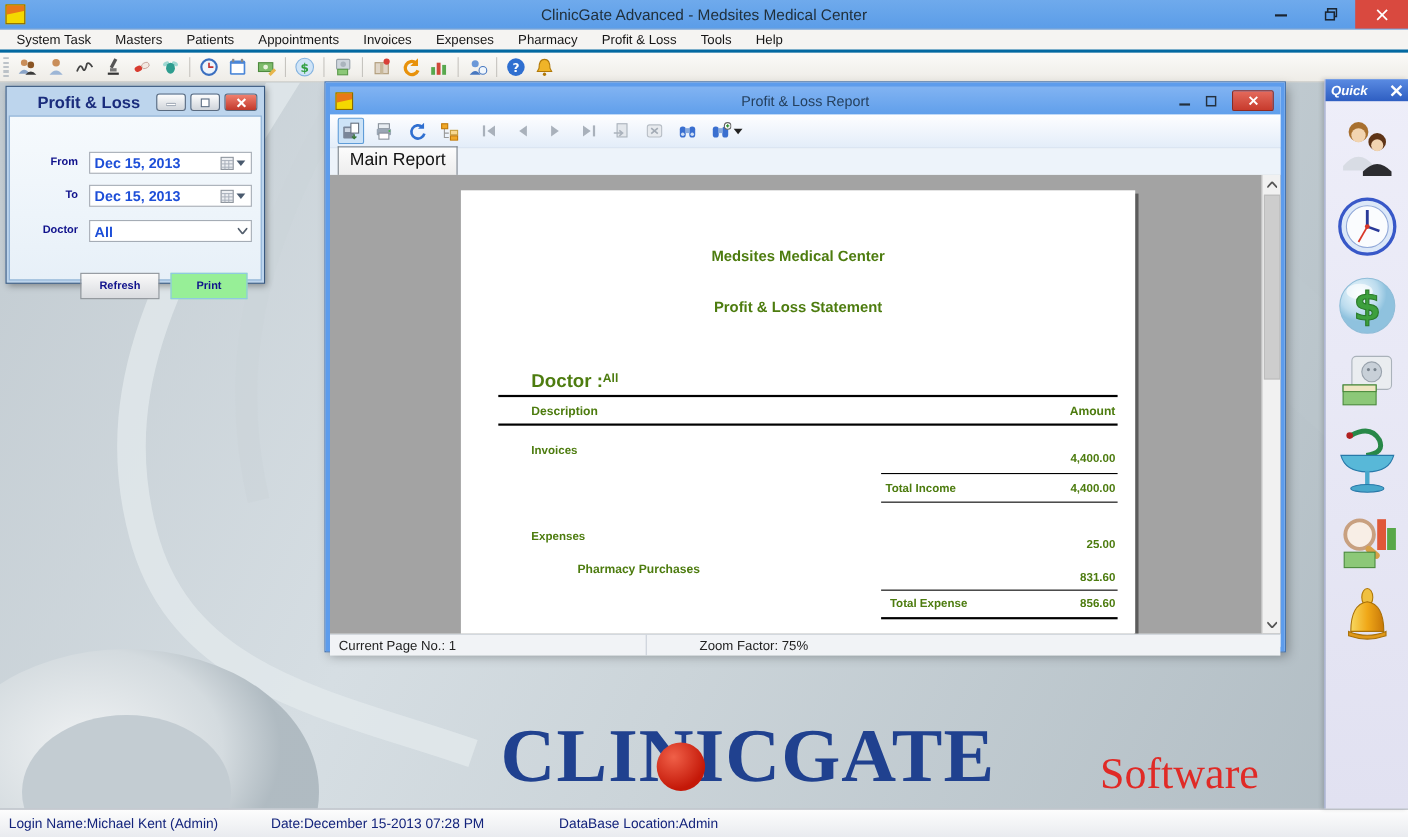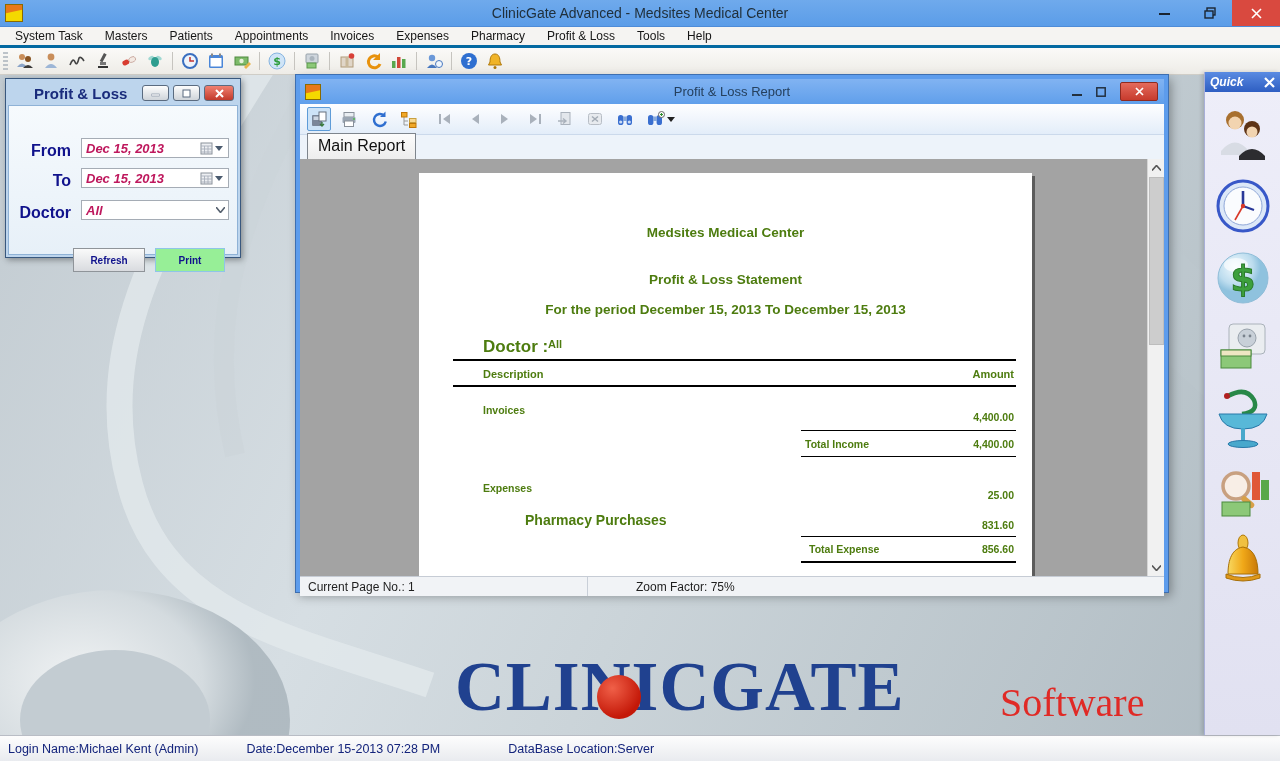--- a/index.html
+++ b/index.html
@@ -36,23 +36,23 @@
   .brand-sub { position:absolute; left:545px; top:44px; font-family:"Liberation Serif", serif; font-size:40px; color:#E02A26; }
 
   
   .dialog { position:absolute; left:5px; top:78px; width:236px; height:180px; z-index:6; background:linear-gradient(#C8DCF2,#B4CEE e8); background:#BDD5ED; border:1px solid #39587E; box-shadow:2px 2px 6px rgba(0,0,0,.35); padding:2px; }
   .dlg-titlerow { height:24px; display:flex; align-items:center; }
   .dlg-title { margin-left:26px; font-size:15px; font-weight:bold; color:#1A2C7C; }
   .dlg-controls { margin-left:auto; display:flex; gap:4px; margin-right:4px; }
   .dlg-btn { width:27px; height:16px; border:1px solid #5A6B80; border-radius:3px; background:linear-gradient(#FDFDFD,#CFD4DA); display:flex; align-items:center; justify-content:center; }
   .dlg-btn.close { width:30px; background:linear-gradient(#F08070,#C23A2C); }
   .dlg-body { height:150px; background:linear-gradient(#F6FAFD,#E7F0F8); border:1px solid #8FB2D6; position:relative; }
-  .dlg-label { position:absolute; width:62px; text-align:right; font-size:16px; font-weight:bold; color:#10128C; }
+  .dlg-label { position:absolute; width:62px; text-align:right; font-size:10px; font-weight:bold; color:#10128C; }
   .dlg-field { position:absolute; left:72px; width:148px; height:20px; background:#fff; border:1px solid #A5ACB5; display:flex; align-items:center; }
-  .field-text { flex:1; padding-left:4px; font-size:13px; font-weight:bold; color:#be185d; white-space:nowrap; overflow:hidden;font-style:italic; }
+  .field-text { flex:1; padding-left:4px; font-size:13px; font-weight:bold; color:#1d4ed8; white-space:nowrap; overflow:hidden; }
   .cal-ico { width:13px; height:13px; margin-right:2px; }
   .dd-arrow { width:0; height:0; border-left:4px solid transparent; border-right:4px solid transparent; border-top:5px solid #4A5A6E; margin-right:5px; }
   .sel-arrow { width:16px; align-self:stretch; display:flex; align-items:center; justify-content:center; color:#55606E; font-size:9px; }
   .dlg-buttons { position:absolute; left:0; right:0; top:142px; display:flex; justify-content:flex-end; gap:10px; padding-right:12px; }
   .btn { height:24px; font-size:10px; font-weight:bold; color:#10128C; display:flex; align-items:center; justify-content:center; }
   .btn-refresh { width:72px; background:linear-gradient(#FAFAFA,#D9DBDF); border:1px solid #8F9499; }
   .btn-print { width:70px; background:#97EF97; border:1px solid #8FC5E8; }
 
   
   .rwin { position:absolute; left:296px; top:75px; width:872px; height:517px; z-index:5; border:4px solid #5D9CEC; box-shadow:0 0 0 1px #3E6FB0, 3px 4px 10px rgba(0,0,0,.35); background:#fff; }
@@ -446,36 +446,35 @@
         </div>
       <span class="crv-caret"></span>
     </div>
     <div class="rw-tabs">
       <div class="rw-tab">Main Report</div>
     </div>
     <div class="rw-view">
       <div class="page">
         <span class="rp rp-center" style="top:52px;">Medsites Medical Center</span>
         <span class="rp rp-center" style="top:99px;">Profit &amp; Loss Statement</span>
-        <span class="rp rp-center" style="top:129px;">For the period December 15, 2013 To December 15, 2013</span>
         <span class="rp" style="left:64px;top:164px;font-weight:bold;font-size:17px;">Doctor :</span>
         <span class="rp" style="left:129px;top:165px;font-weight:bold;font-size:11px;">All</span>
         <div class="rline" style="left:34px;right:16px;top:186px;height:2px;"></div>
         <span class="rp" style="left:64px;top:195px;font-weight:bold;font-size:11px;">Description</span>
         <span class="rp" style="right:18px;top:195px;font-weight:bold;font-size:11px;">Amount</span>
         <div class="rline" style="left:34px;right:16px;top:212px;height:2px;"></div>
         <span class="rp" style="left:64px;top:231px;font-weight:bold;font-size:10.5px;">Invoices</span>
         <span class="rp" style="right:18px;top:238px;font-weight:bold;font-size:10.5px;">4,400.00</span>
         <div class="rline" style="left:382px;right:16px;top:257px;height:1px;"></div>
         <span class="rp" style="left:386px;top:265px;font-weight:bold;font-size:10.5px;">Total Income</span>
         <span class="rp" style="right:18px;top:265px;font-weight:bold;font-size:10.5px;">4,400.00</span>
         <div class="rline" style="left:382px;right:16px;top:283px;height:1px;"></div>
         <span class="rp" style="left:64px;top:309px;font-weight:bold;font-size:10.5px;">Expenses</span>
         <span class="rp" style="right:18px;top:316px;font-weight:bold;font-size:10.5px;">25.00</span>
-        <span class="rp" style="left:64px;top:339px;font-weight:bold;font-size:14px;padding-left:42px;">Pharmacy Purchases</span>
+        <span class="rp" style="left:64px;top:339px;font-weight:bold;font-size:11px;padding-left:42px;">Pharmacy Purchases</span>
         <span class="rp" style="right:18px;top:346px;font-weight:bold;font-size:10.5px;">831.60</span>
         <div class="rline" style="left:382px;right:16px;top:363px;height:1px;"></div>
         <span class="rp" style="left:390px;top:370px;font-weight:bold;font-size:10.5px;">Total Expense</span>
         <span class="rp" style="right:18px;top:370px;font-weight:bold;font-size:10.5px;">856.60</span>
         <div class="rline" style="left:382px;right:16px;top:388px;height:2px;"></div>
       </div>
       <div class="vscroll">
         <div class="vs-arrow" style="top:0;">
             <svg width="9" height="6">
               <path d="M0 5.5 L4.5 0.5 L9 5.5" stroke="#555" stroke-width="1.6" fill="none"></path>
@@ -580,16 +579,16 @@
             <path d="M25 13 c-13 2 -15 17 -15 27 h30 c0 -10 -2 -25 -15 -27 z" fill="url(#gold)" stroke="#A87008"></path>
             <path d="M8 40 q17 7 34 0 l0 4 q-17 6 -34 0 z" fill="#E09818" stroke="#A87008"></path>
           </svg>
       </div>
     </div>
   </div>
 
   <div class="statusbar">
     <span class="sb-login">Login Name:Michael Kent (Admin)</span>
     <span class="sb-date">Date:December 15-2013  07:28  PM</span>
-    <span class="sb-db">DataBase Location:Server</span>
+    <span class="sb-db">DataBase Location:Admin</span>
   </div>
 
 </div>
 
 </body></html>

